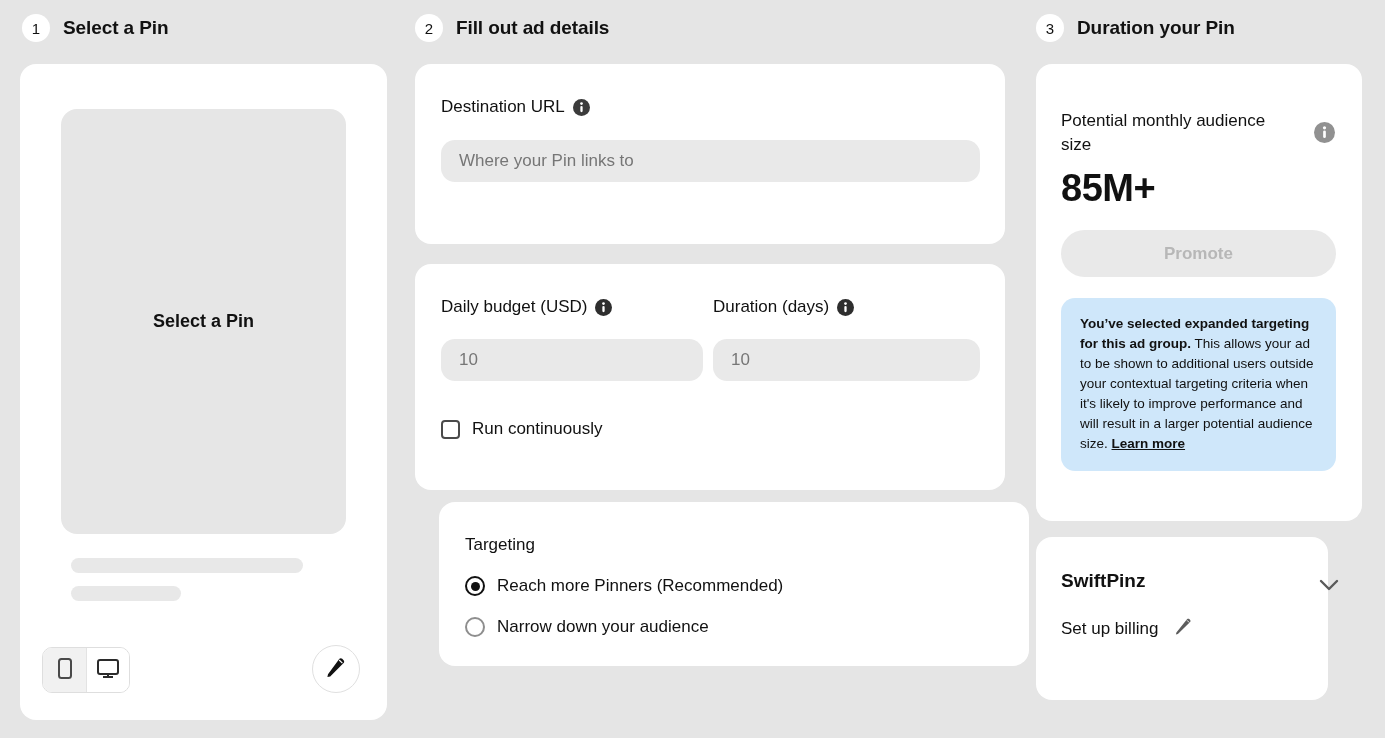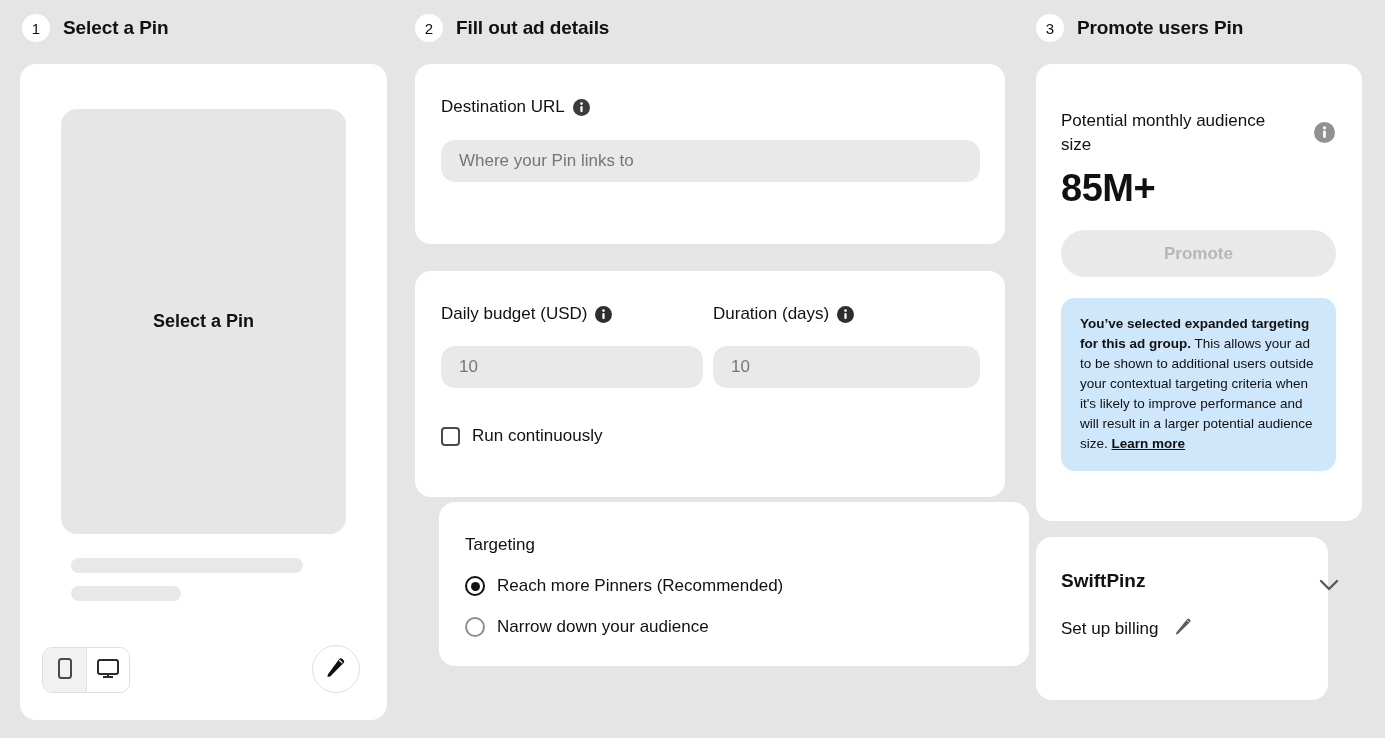--- a/index.html
+++ b/index.html
@@ -57,21 +57,21 @@
 
   .edit-fab {
     position: absolute; left: 292px; top: 581px;
     width: 48px; height: 48px; border-radius: 50%;
     background: #ffffff; border: 1px solid #e0e0e0;
     display: flex; align-items: center; justify-content: center;
   }
 
   
   #dest-card { left: 415px; top: 64px; width: 590px; height: 180px; }
-  #budget-card { left: 415px; top: 271px; width: 590px; height: 226px; }
+  #budget-card { left: 415px; top: 264px; width: 590px; height: 226px; }
   #targeting-card { left: 415px; top: 502px; width: 590px; height: 164px; margin-left: 24px; }
 
   .field-label {
     display: flex; align-items: center; gap: 8px;
     font-size: 17px; color: #111111; font-weight: 400;
   }
   .text-input {
     background: #e9e9e9; border: none; border-radius: 14px;
     height: 42px; width: 100%;
     font-family: "Liberation Sans", sans-serif;
@@ -165,21 +165,21 @@
   <div class="step-head" id="step1">
     <div class="step-num">1</div>
     <div class="step-label">Select a Pin</div>
   </div>
   <div class="step-head" id="step2">
     <div class="step-num">2</div>
     <div class="step-label">Fill out ad details</div>
   </div>
   <div class="step-head" id="step3">
     <div class="step-num">3</div>
-    <div class="step-label">Promote users Pin</div>
+    <div class="step-label">Duration your Pin</div>
   </div>
 
   <div class="card" id="pin-card">
 
     <div class="pin-placeholder">
       <span class="pin-placeholder-text">Select a Pin</span>
     </div>
 
     <div class="skeleton" id="skel-1"></div>
     <div class="skeleton" id="skel-2"></div>

